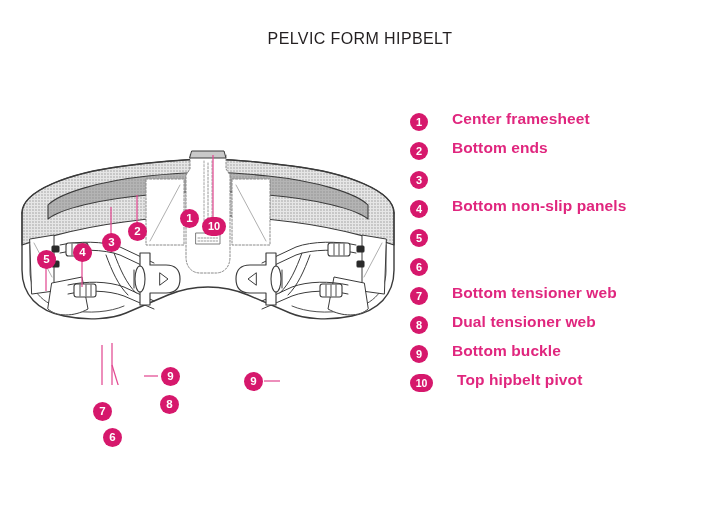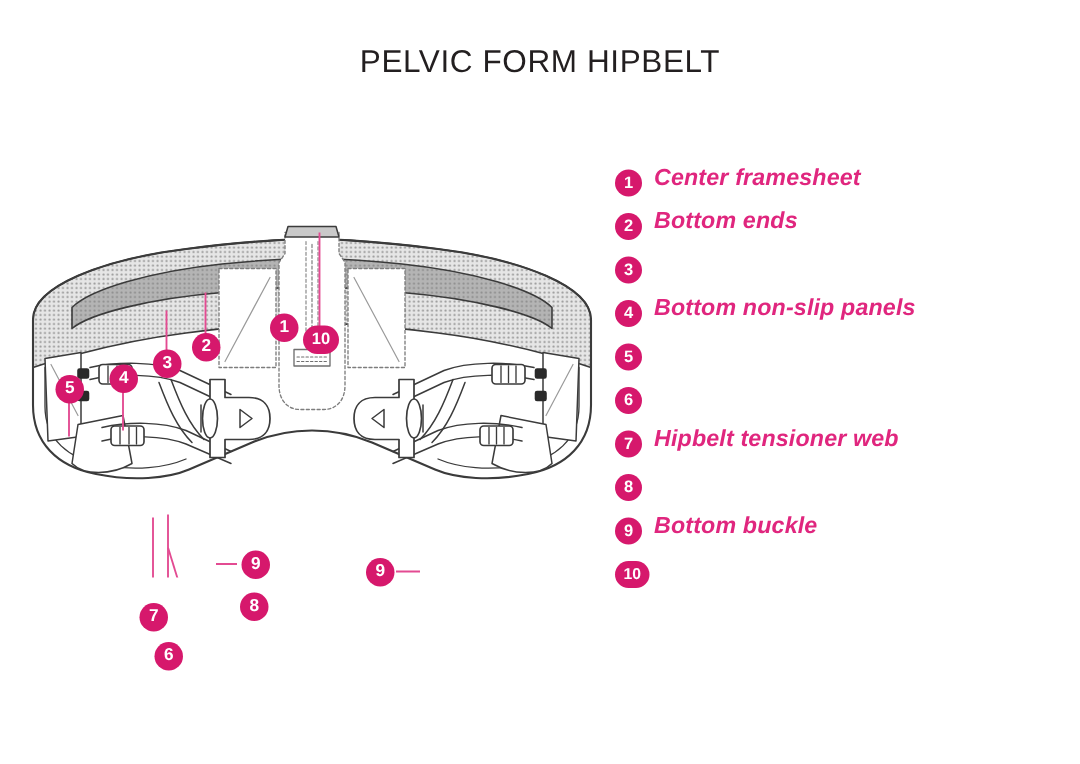--- a/index.html
+++ b/index.html
@@ -16,21 +16,21 @@
     -webkit-font-smoothing: antialiased;
   }
 
   
   #page-title {
     position: absolute;
     top: 30px;
     left: 0;
     width: 720px;
     text-align: center;
-    font-size: 21px;
+    font-size: 16px;
     letter-spacing: 0.4px;
     color: #231f20;
     font-weight: 400;
     white-space: nowrap;
   }
 
   
   #illustration {
     position: absolute;
     left: 8px;
@@ -86,27 +86,26 @@
     text-align: center;
     margin-top: 3px;
     box-sizing: border-box;
   }
   .legend-badge.wide {
     width: 23px;
     border-radius: 9px;
     font-size: 10.5px;
   }
   .legend-label {
-    margin-left: 8px;
+    margin-left: 24px;
     font-size: 15.5px;
     font-weight: 600;
     color: #e0267e;
     white-space: nowrap;
     letter-spacing: 0.1px;
-    font-style: italic;
   }
 </style>
 </head>
 <body>
 
 <div id="page-title">PELVIC FORM HIPBELT</div>
 
 <div id="illustration">
   <svg width="400" height="290" viewBox="0 0 400 290" xmlns="http://www.w3.org/2000/svg">
     <defs>
@@ -281,29 +280,31 @@
   <div class="legend-row">
     <span class="legend-badge">5</span>
   </div>
 
   <div class="legend-row">
     <span class="legend-badge">6</span>
   </div>
 
   <div class="legend-row">
     <span class="legend-badge">7</span>
-    <span class="legend-label">Hipbelt tensioner web</span>
+    <span class="legend-label">Bottom tensioner web</span>
   </div>
 
   <div class="legend-row">
     <span class="legend-badge">8</span>
+    <span class="legend-label">Dual tensioner web</span>
   </div>
 
   <div class="legend-row">
     <span class="legend-badge">9</span>
     <span class="legend-label">Bottom buckle</span>
   </div>
 
   <div class="legend-row">
     <span class="legend-badge wide">10</span>
+    <span class="legend-label">Top hipbelt pivot</span>
   </div>
 
 </div>
 
 </body></html>

